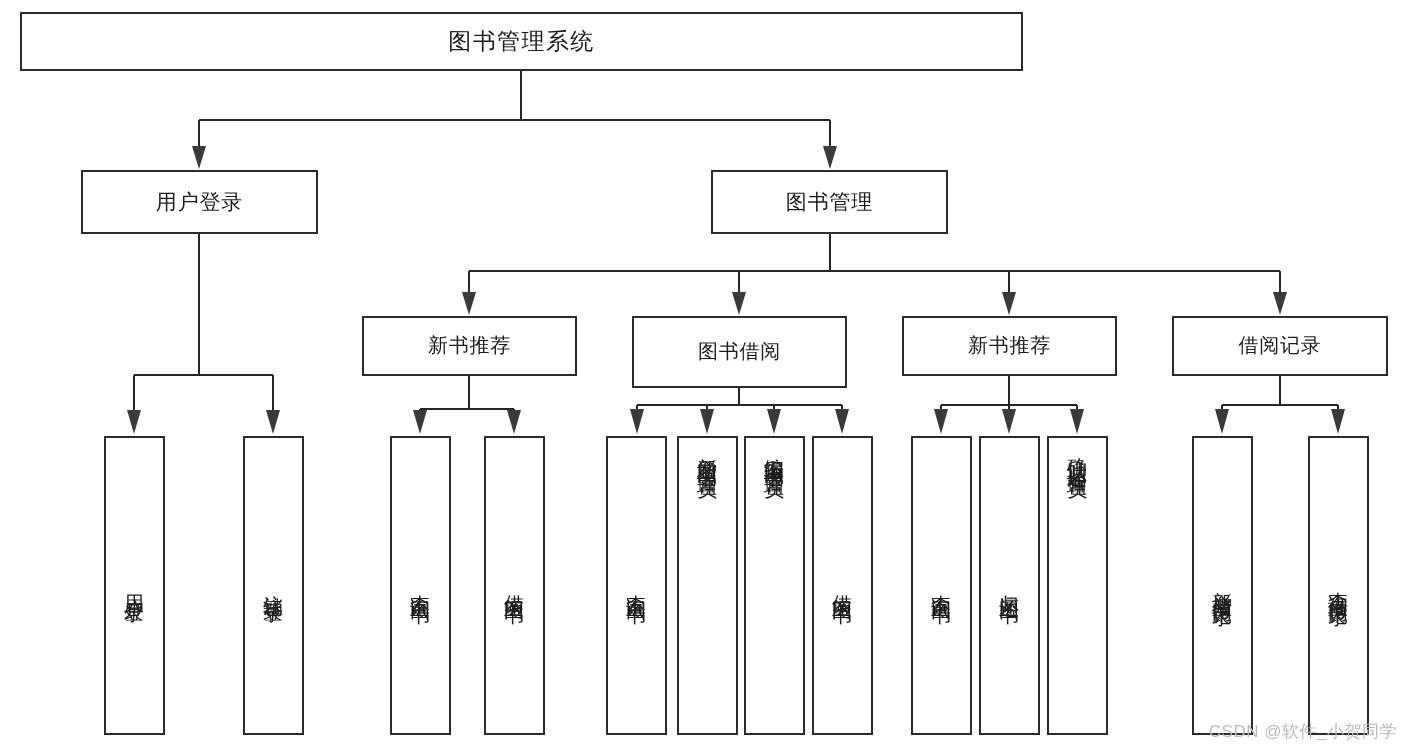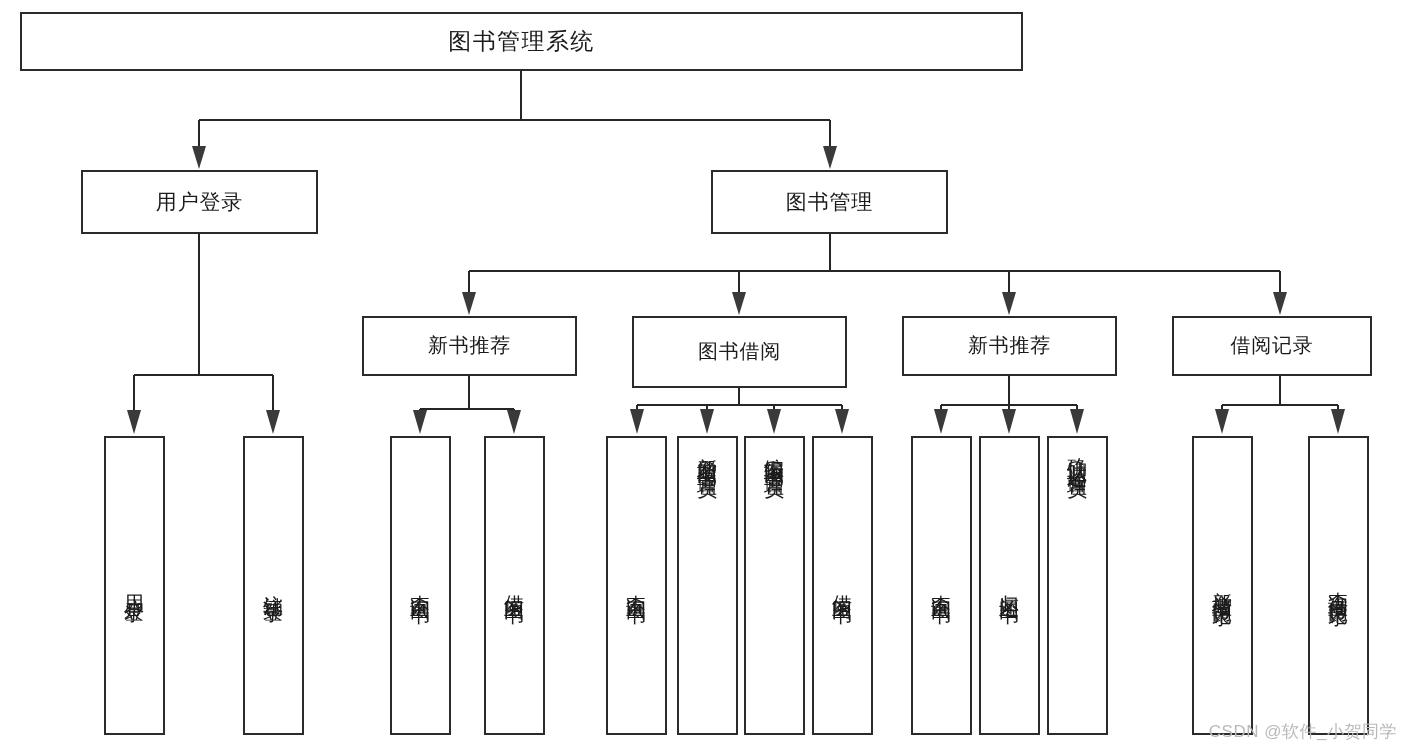--- a/index.html
+++ b/index.html
@@ -189,21 +189,21 @@
   </div>
 
   <div class="node sub" style="left:632px; top:316px; width:215px; height:72px;">
     <span class="label">图书借阅</span>
   </div>
 
   <div class="node sub" style="left:902px; top:316px; width:215px; height:60px;">
     <span class="label">新书推荐</span>
   </div>
 
-  <div class="node sub" style="left:1172px; top:316px; width:200px; height:60px;">
+  <div class="node sub" style="left:1172px; top:316px; width:216px; height:60px;">
     <span class="label">借阅记录</span>
   </div>
 
   <div class="node leaf" style="left:104px; top:436px; width:61px; height:299px;">
     <span class="label">用户登录</span>
   </div>
 
   <div class="node leaf" style="left:243px; top:436px; width:61px; height:299px;">
     <span class="label">注销登录</span>
   </div>

